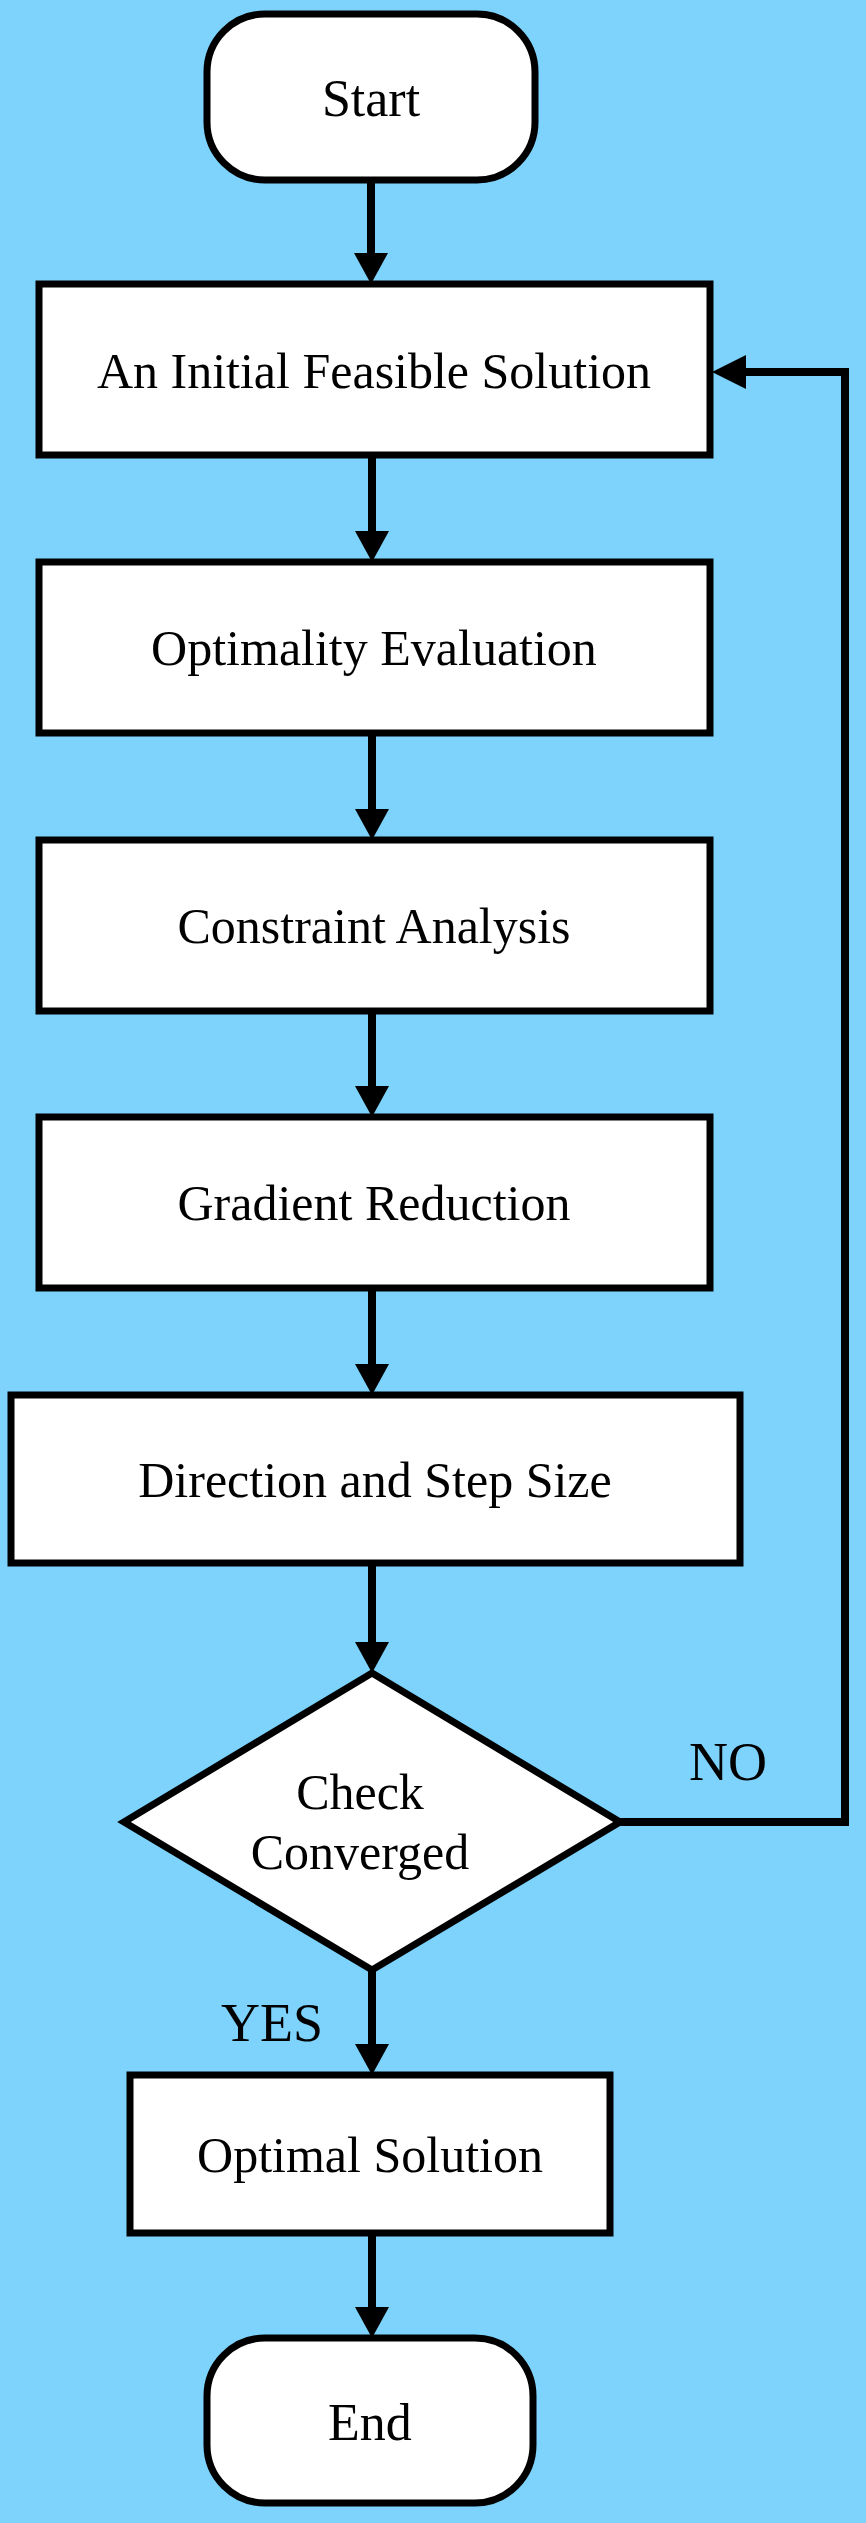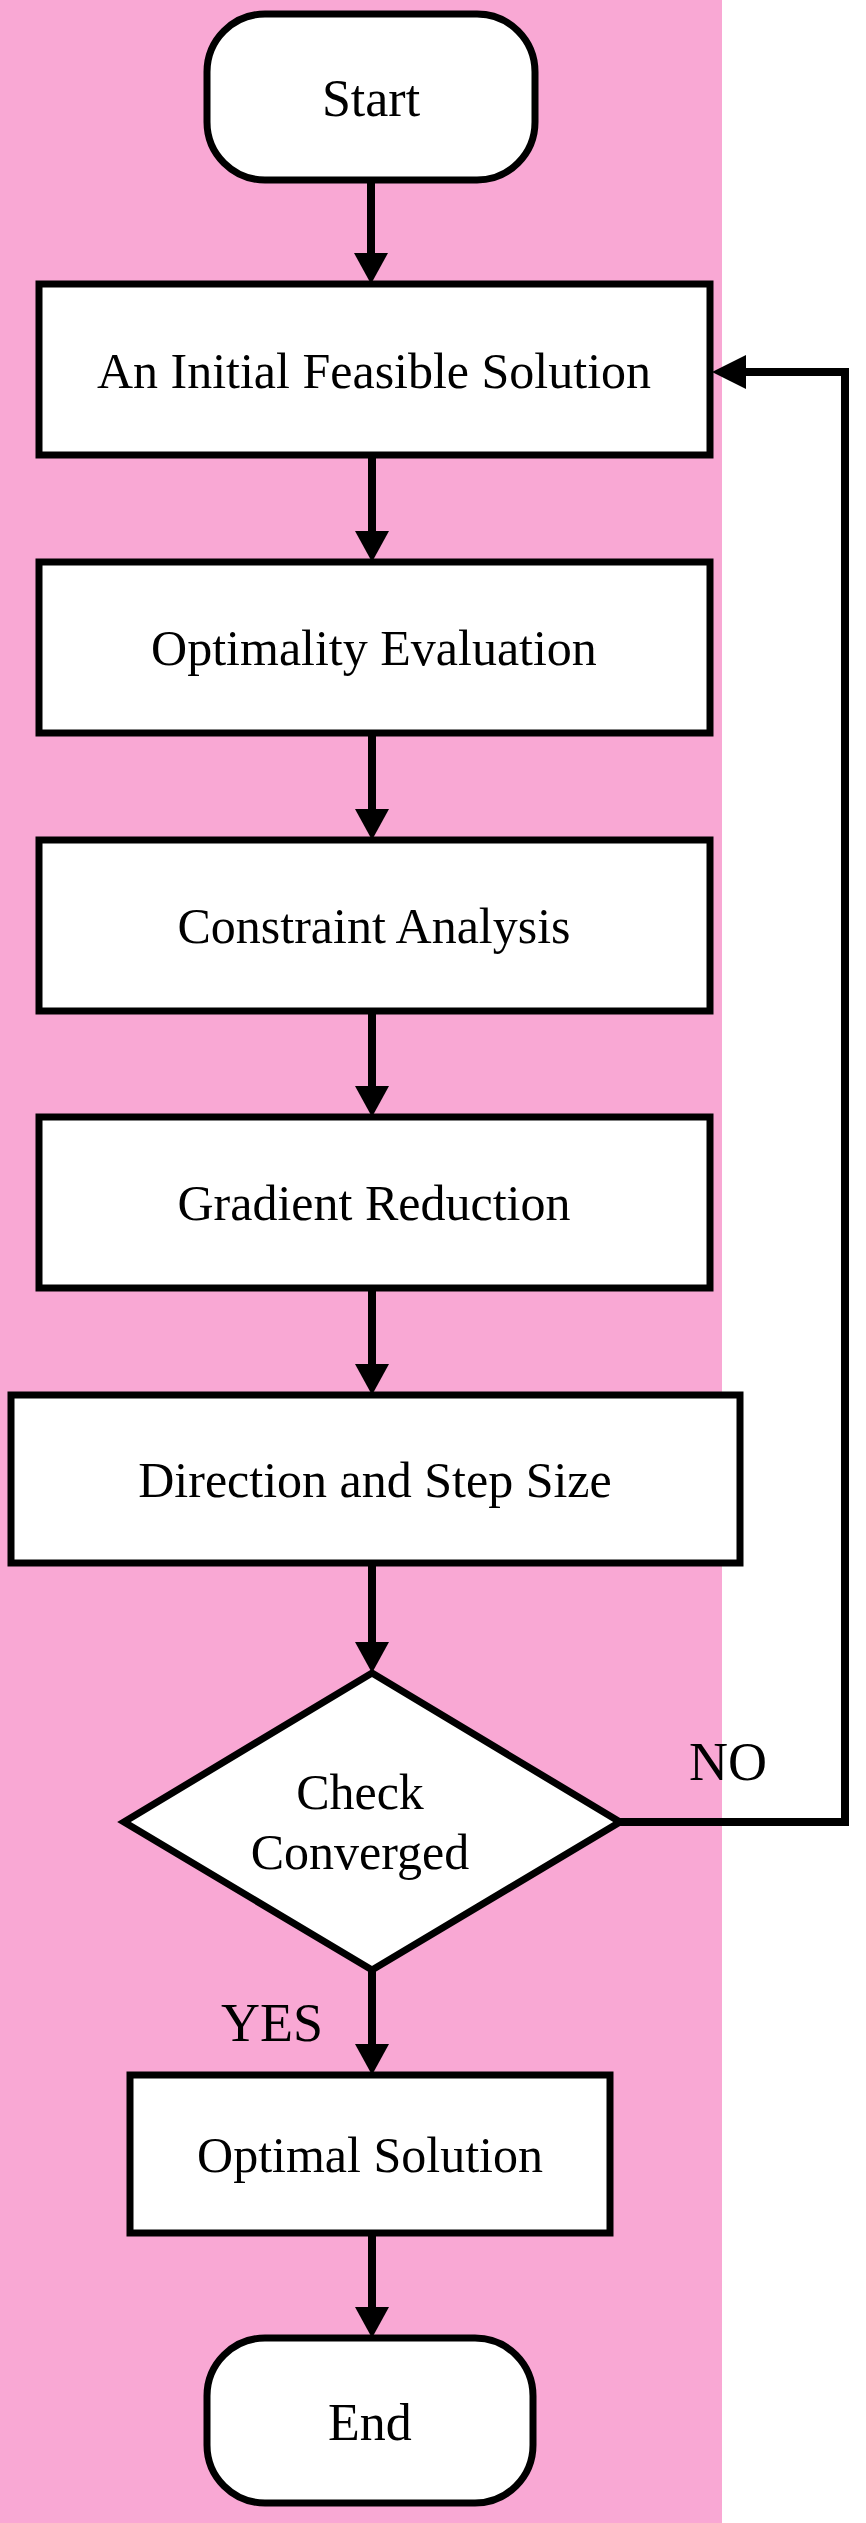--- a/index.html
+++ b/index.html
@@ -2,23 +2,23 @@
 <html><head>
 <meta charset="utf-8">
 <style>
   html, body {
     margin: 0;
     padding: 0;
     background: #ffffff;
   }
   .canvas {
     position: relative;
-    width: 722px;
+    width: 866px;
     height: 2523px;
-    background: #f9a8d4;
+    background: #7dd3fc;
     font-family: "Liberation Serif", "DejaVu Serif", serif;
   }
   svg { display: block; }
   .node-shape {
     fill: #ffffff;
     stroke: #000000;
     stroke-width: 7;
   }
   .connector {
     fill: none;

